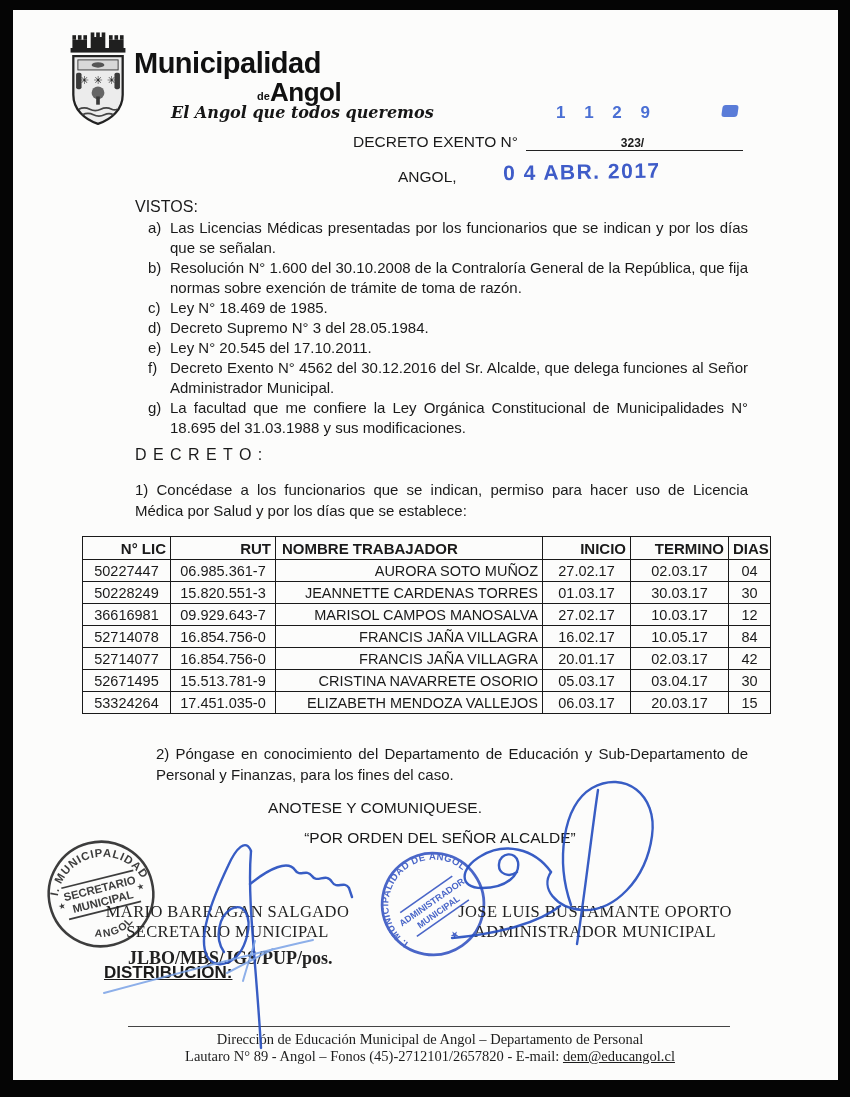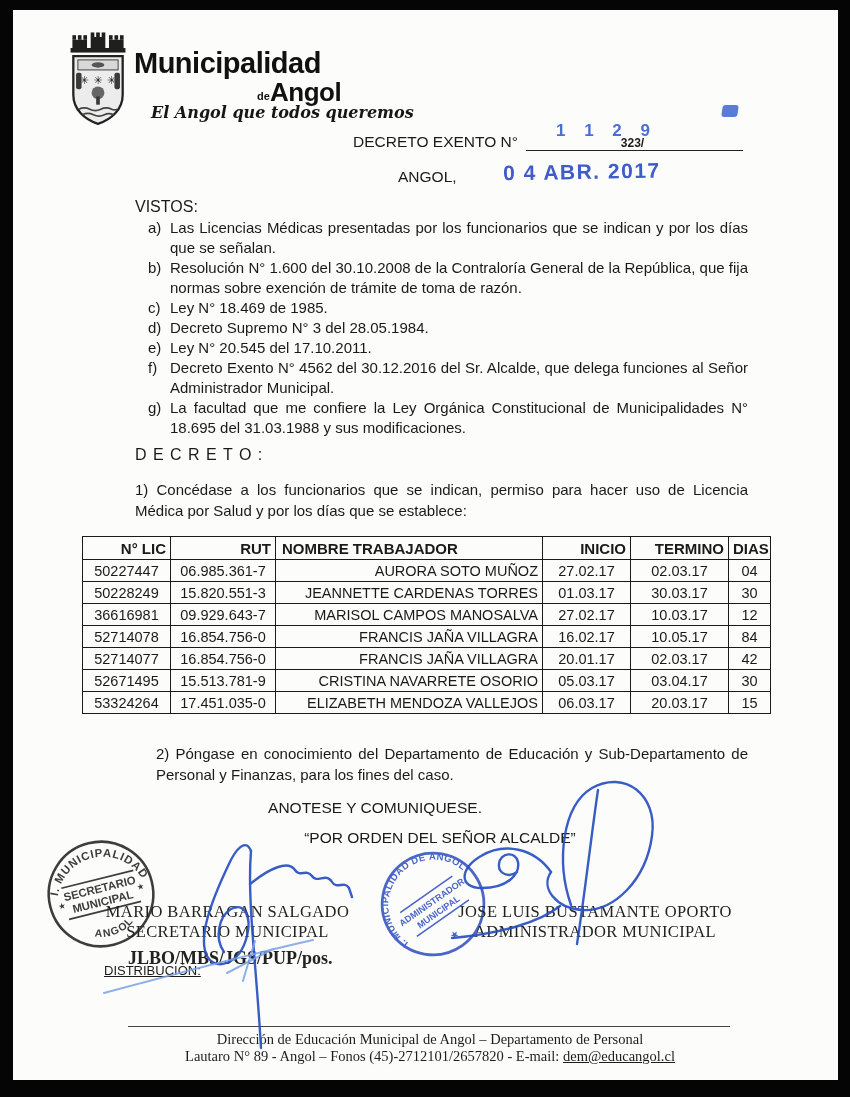--- a/index.html
+++ b/index.html
@@ -5,21 +5,21 @@
   html,body{margin:0;padding:0;background:#000;}
   .scan{position:relative;width:850px;height:1097px;background:#050505;overflow:hidden;
         font-family:"Liberation Sans",sans-serif;color:#1a1a1a;}
   .page{position:absolute;left:13px;top:10px;width:825px;height:1070px;background:#fcfcfb;}
   .abs{position:absolute;}
 
   
   .org-name{font-size:29px;font-weight:bold;letter-spacing:-0.5px;color:#111;}
   .org-de{font-size:11px;font-weight:bold;color:#111;}
   .org-city{font-size:26px;font-weight:bold;color:#111;letter-spacing:-0.5px;}
-  .tagline{font-family:"DejaVu Serif",serif;font-style:italic;font-weight:bold;font-size:16px;color:#161616;}
+  .tagline{font-family:"DejaVu Serif",serif;font-style:italic;font-weight:bold;font-size:16px;color:#161616;margin-left:20px;}
 
   .folio{color:#4a6fd4;font-size:17px;font-weight:bold;letter-spacing:7px;}
   .folio-blob{width:16px;height:12px;background:#5a7cd8;border-radius:3px;transform:skewX(-8deg);}
   .decree-row{display:flex;width:390px;align-items:flex-end;font-size:15.5px;}
   .decree-row .lbl{white-space:nowrap;padding-right:8px;}
   .decree-fill{flex:1;border-bottom:1.5px solid #222;text-align:center;padding-right:4px;font-size:12px;font-weight:bold;}
   .place{font-size:15.5px;}
   .date-stamp{color:#3f5cc8;font-size:21px;font-weight:bold;letter-spacing:1.5px;transform:rotate(-1deg);white-space:nowrap;}
 
   
@@ -36,21 +36,21 @@
   table.lic th,table.lic td{border:1.5px solid #1a1a1a;padding:0 4px;height:21px;overflow:hidden;white-space:nowrap;}
   table.lic th{font-size:15px;height:22px;text-align:right;}
   td.c{text-align:center;} td.l{text-align:right;padding-left:6px;}
 
   .closing1{font-size:15.5px;text-align:center;}
   .closing2{font-size:15.5px;text-align:center;}
 
   .sig-name{font-family:"Liberation Serif",serif;font-size:16.5px;letter-spacing:0.4px;text-align:center;line-height:20px;color:#222;}
 
   .initials{font-family:"Liberation Serif",serif;font-weight:bold;font-size:18px;color:#222;margin-left:24px;}
-  .dist-head{font-size:13px;font-weight:normal;text-decoration:underline;}
+  .dist-head{font-size:17px;font-weight:bold;text-decoration:underline;}
   .dist-item{font-size:12.5px;line-height:16px;}
   .bullet{display:inline-block;width:30px;text-align:center;}
 
   .foot-rule{border-top:1.5px solid #444;width:602px;}
   .footer-text{font-family:"Liberation Serif",serif;font-size:14.5px;text-align:center;color:#1d1d1d;line-height:17px;}
   .footer-text .mail{text-decoration:underline;}
 
   svg text{font-family:"Liberation Sans",sans-serif;}
 </style>
 </head>
@@ -86,21 +86,21 @@
     <circle cx="35" cy="66" r="7" fill="#666"></circle>
     <rect x="33" y="70" width="4" height="9" fill="#3a3a3a"></rect>
     <path d="M 14 84 Q 20 81 26 84 Q 32 87 38 84 Q 44 81 50 84 Q 53 85.5 56 84" fill="none" stroke="#444" stroke-width="2"></path>
     <path d="M 18 90 Q 24 87 30 90 Q 36 93 42 90 Q 47 87.5 52 90" fill="none" stroke="#444" stroke-width="2"></path>
   </svg>
   <div class="abs org-name" style="left:134px;top:47px;">Municipalidad</div>
   <div class="abs org-de" style="left:257px;top:90px;">de</div>
   <div class="abs org-city" style="left:270px;top:77px;">Angol</div>
   <div class="abs tagline" style="left:151px;top:103px;">El Angol que todos queremos</div>
 
-  <div class="abs folio" style="left:556px;top:103px;margin-top:18px;">1 1 2 9</div>
+  <div class="abs folio" style="left:556px;top:103px;">1 1 2 9</div>
   <div class="abs folio-blob" style="left:722px;top:105px;"></div>
   <div class="abs decree-row" style="left:353px;top:133px;">
     <span class="lbl">DECRETO EXENTO N°</span>
     <span class="decree-fill"><span>323/</span></span>
   </div>
   <div class="abs place" style="left:398px;top:168px;">ANGOL,</div>
   <div class="abs date-stamp" style="left:503px;top:160px;">0 4 ABR. 2017</div>
 
   <div class="abs h-vistos" style="left:135px;top:198px;">VISTOS:</div>
   <div class="abs vlist" style="left:135px;top:218px;">

